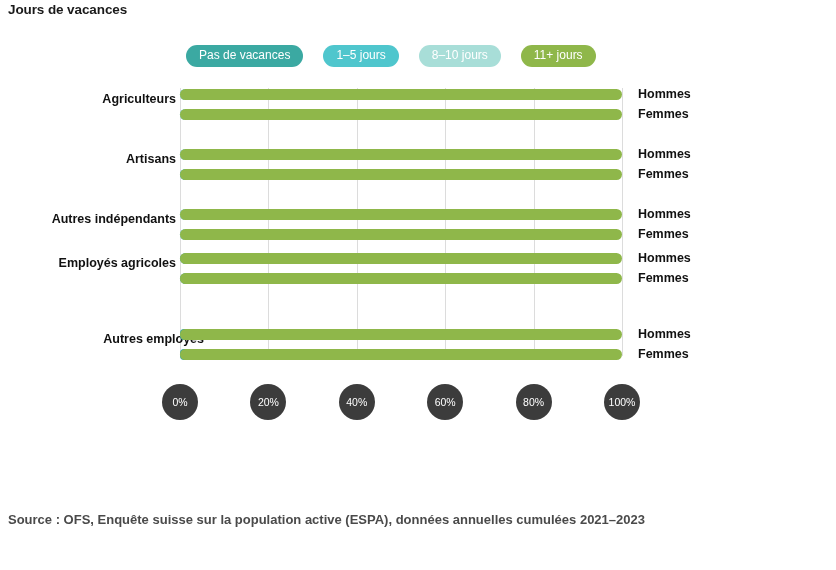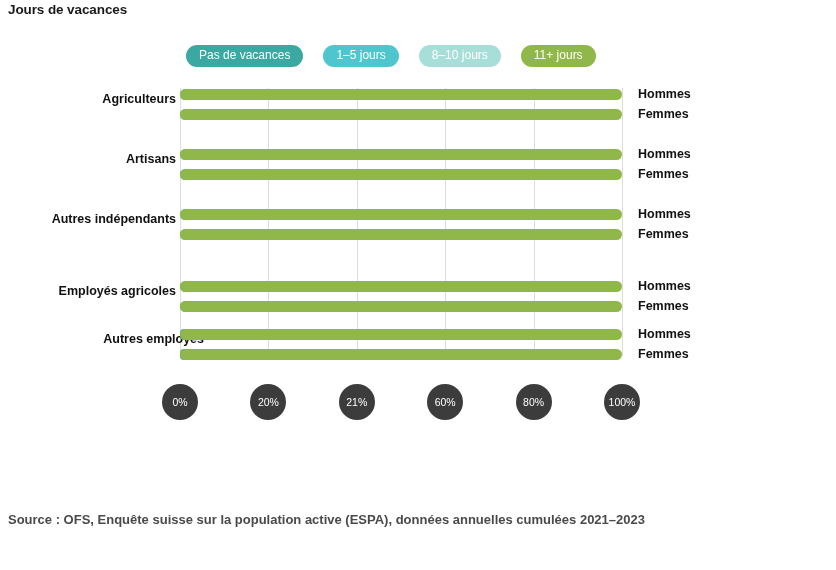--- a/index.html
+++ b/index.html
@@ -227,21 +227,21 @@
       <div class="bar-row r2">
         <div class="bar-track">
           <div class="seg" style="left: 0px; width: 442px; background: rgb(143, 183, 74); z-index: 4;"></div>
           <div class="seg" style="left: 0px; width: 91.494px; background: rgb(168, 222, 216); z-index: 3;"></div>
           <div class="seg" style="left: 0px; width: 62.322px; background: rgb(79, 198, 205); z-index: 2;"></div>
           <div class="seg" style="left: 0px; width: 46.852px; background: rgb(59, 169, 162); z-index: 1;"></div>
         </div>
       </div>
       <div class="series-label r2">Femmes</div>
     </div>
-    <div class="group" style="top: 192px;">
+    <div class="group" style="top: 164px;">
       <div class="group-label">Employés agricoles</div>
       <div class="bar-row r1">
         <div class="bar-track">
           <div class="seg" style="left: 0px; width: 442px; background: rgb(143, 183, 74); z-index: 4;"></div>
           <div class="seg" style="left: 0px; width: 91.052px; background: rgb(59, 169, 162); z-index: 1;"></div>
         </div>
       </div>
       <div class="series-label r1">Hommes</div>
       <div class="bar-row r2">
         <div class="bar-track">
@@ -271,21 +271,21 @@
   </div>
 
 <div class="axis" id="axis-root">
     <div class="tick-circle" style="left: 162px; background: rgb(60, 60, 60);">
       <span>0%</span>
     </div>
     <div class="tick-circle" style="left: 250.4px; background: rgb(60, 60, 60);">
       <span>20%</span>
     </div>
     <div class="tick-circle" style="left: 338.8px; background: rgb(60, 60, 60);">
-      <span>21%</span>
+      <span>40%</span>
     </div>
     <div class="tick-circle" style="left: 427.2px; background: rgb(60, 60, 60);">
       <span>60%</span>
     </div>
     <div class="tick-circle" style="left: 515.6px; background: rgb(60, 60, 60);">
       <span>80%</span>
     </div>
     <div class="tick-circle" style="left: 604px; background: rgb(60, 60, 60);">
       <span>100%</span>
     </div>

